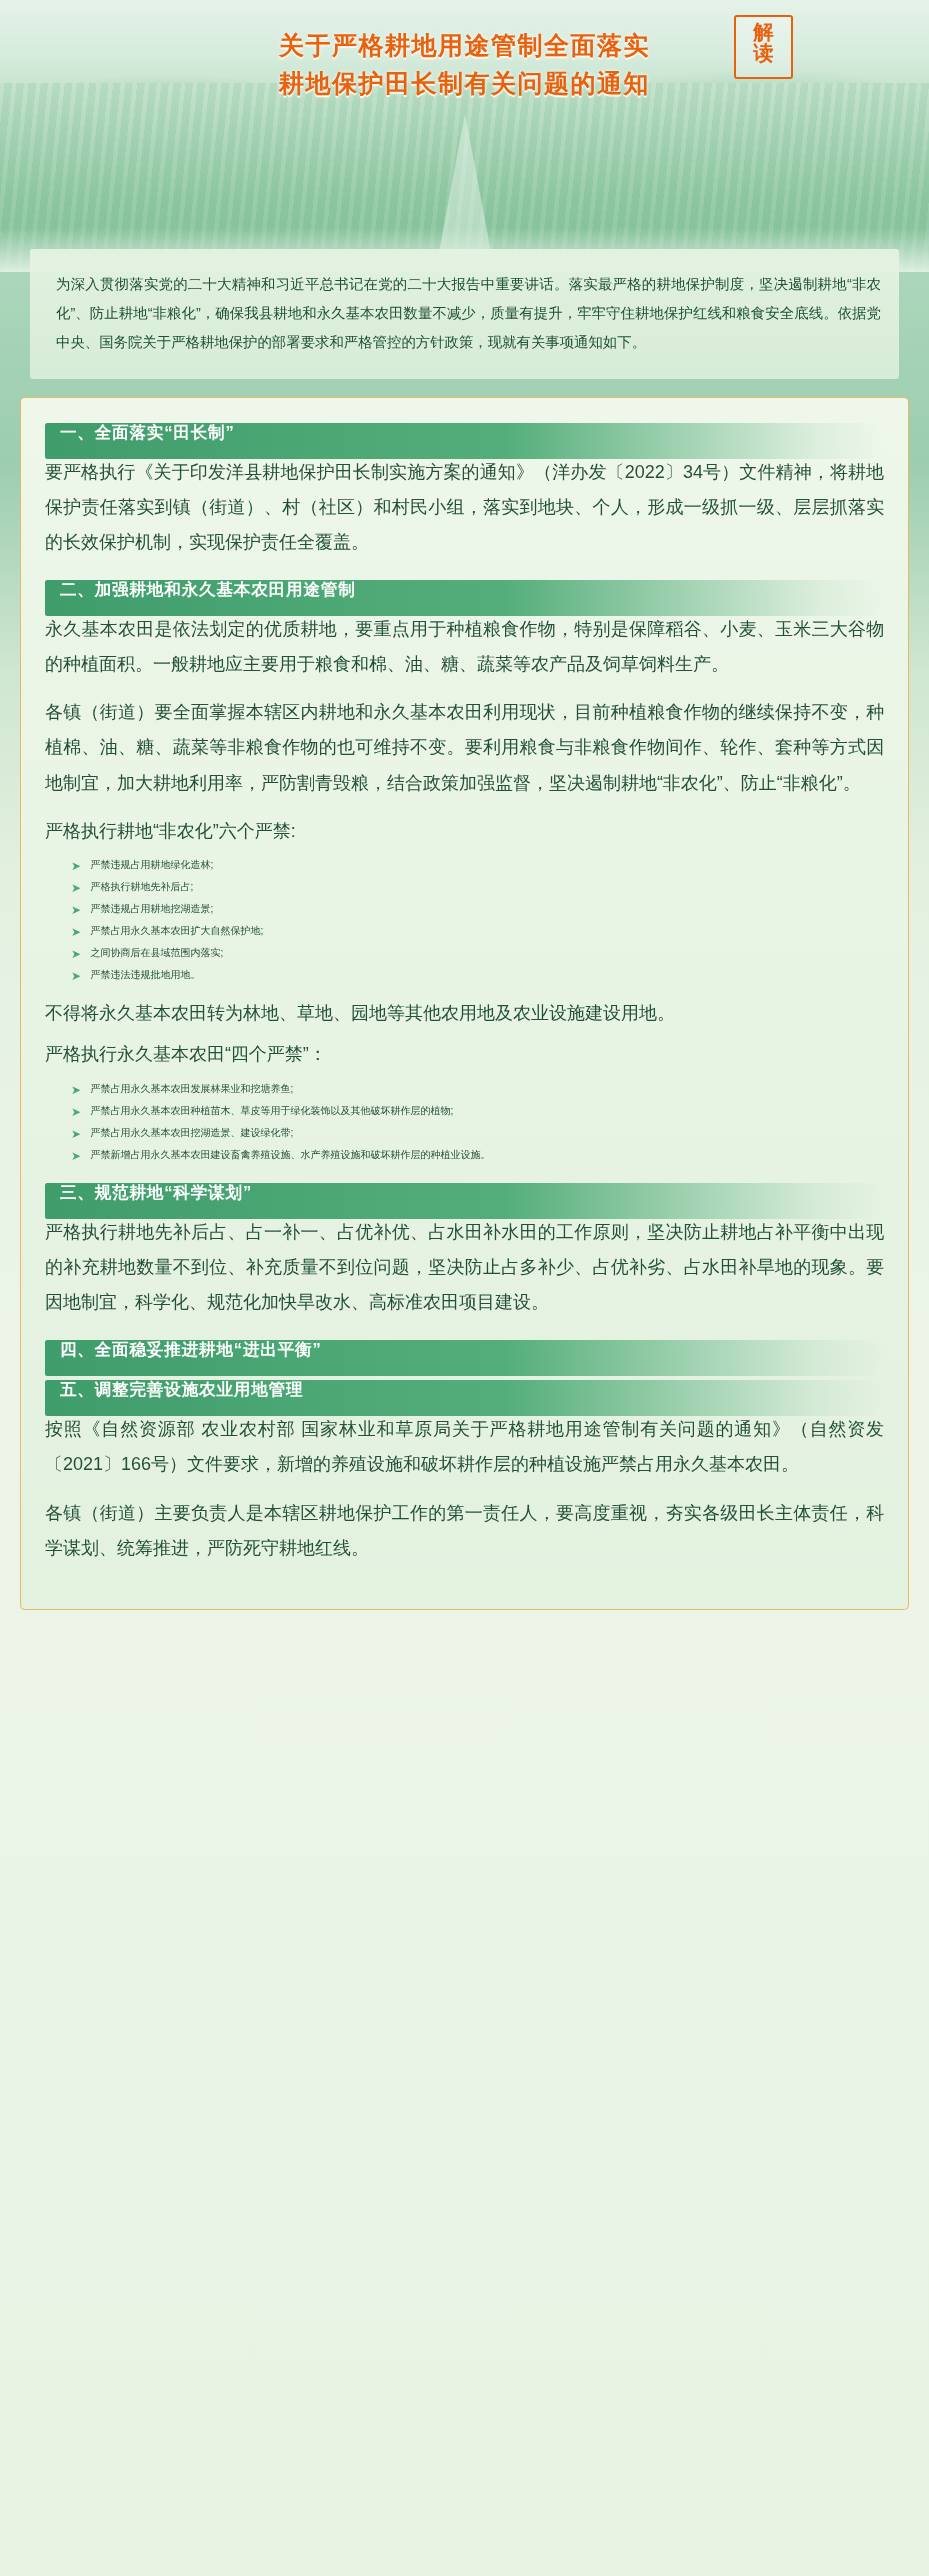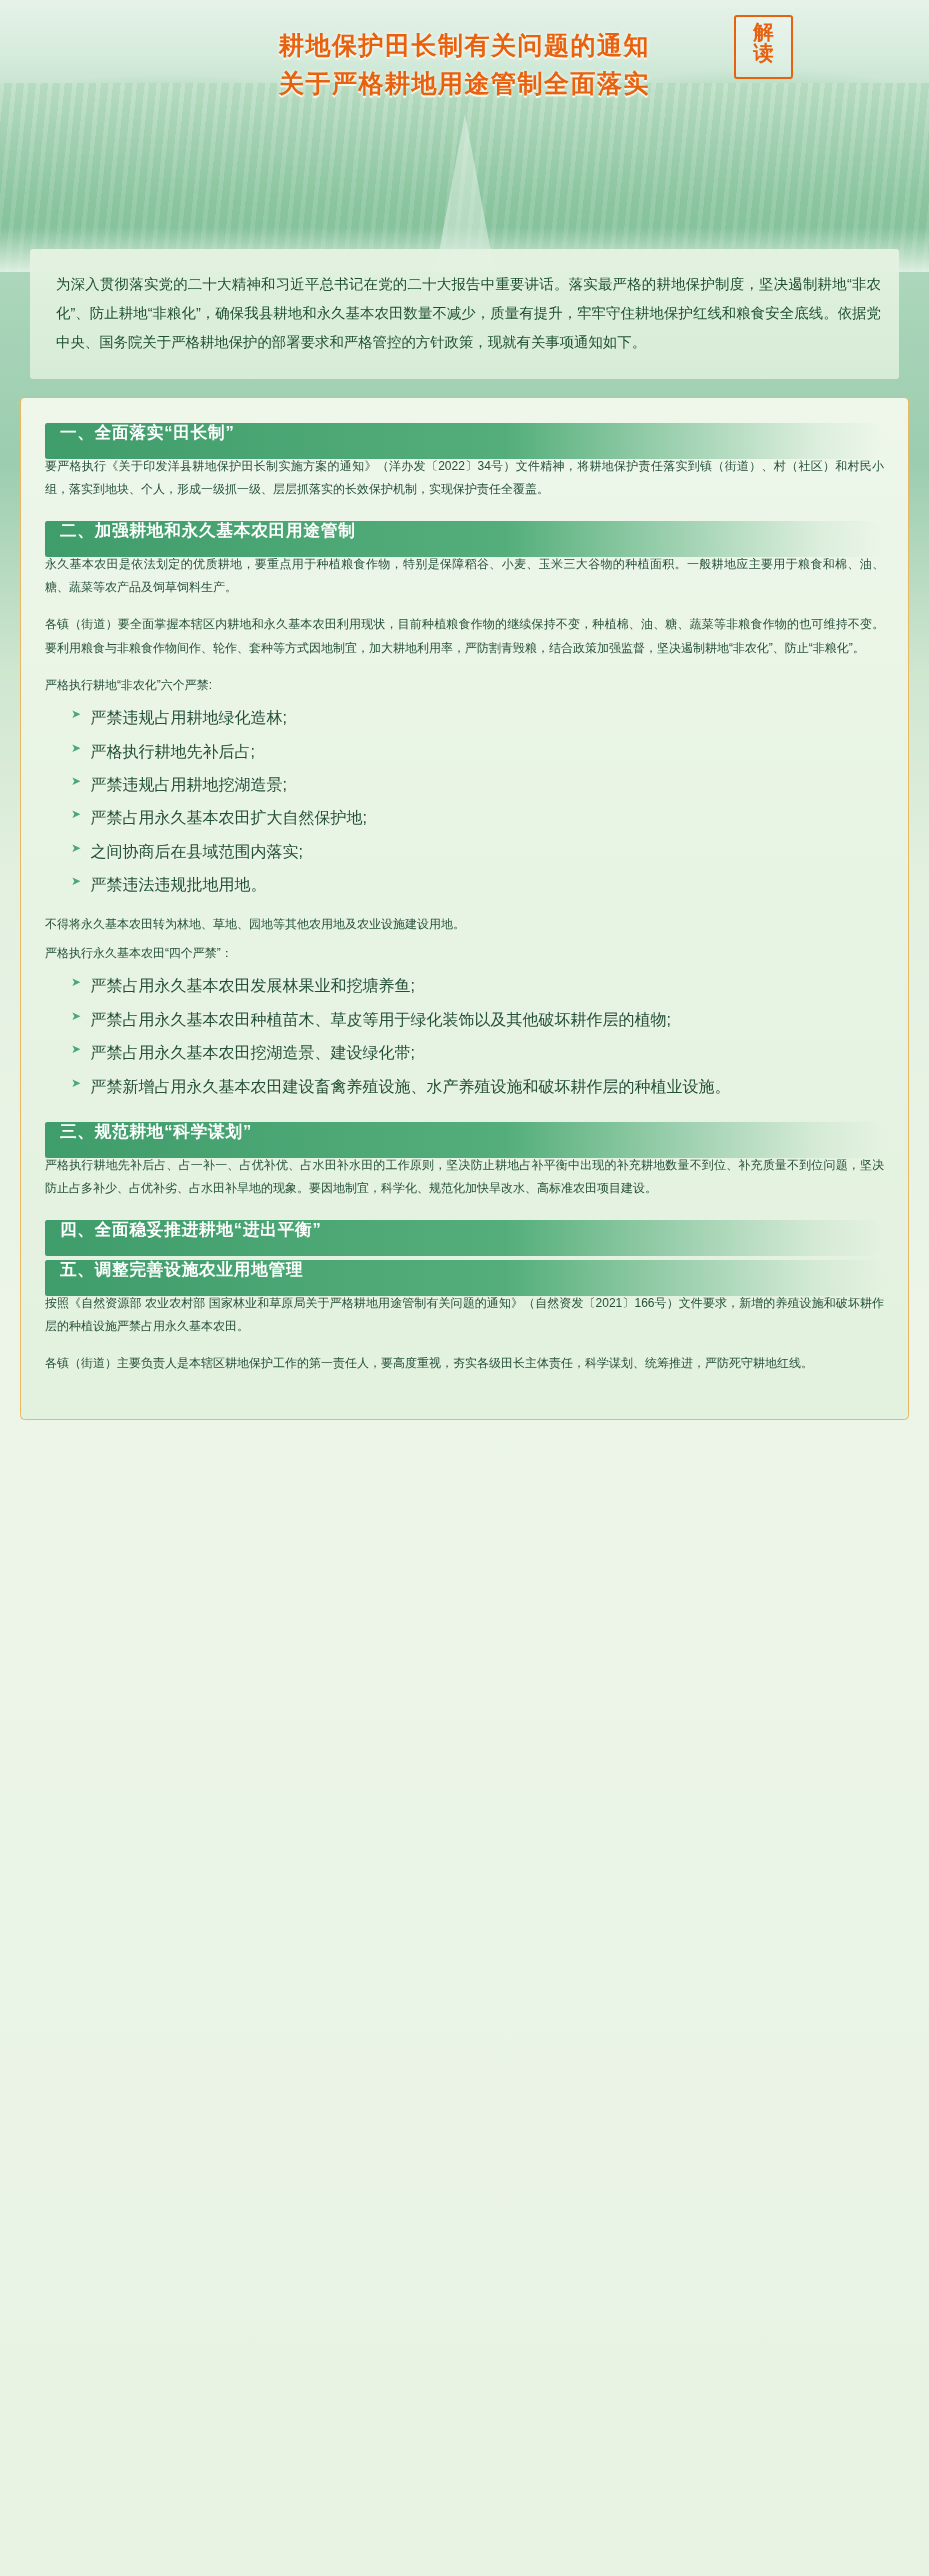--- a/index.html
+++ b/index.html
@@ -140,34 +140,34 @@
     font-size:16.6px;
     font-weight:bold;
     padding-left:15px;
     letter-spacing:0.8px;
     z-index:2;
   }
   .sec-head.first{margin-top:4.5px;}
   p.para{
     margin:0 0 13.6px 0;
     color:#24503a;
-    font-size:12px;
+    font-size:18px;
     line-height:1.95;
     text-align:justify;
   }
   p.para.tight{margin-bottom:6px;}
   ul.arrow{
     list-style:none;
     margin:0 0 12px 0;
     padding:0 0 0 26px;
   }
   ul.arrow li{
     position:relative;
     color:#24503a;
-    font-size:16px;
+    font-size:10px;
     line-height:1.9;
     margin-bottom:3px;
     padding-left:19.7px;
     text-align:justify;
   }
   ul.arrow li:before{
     content:"\27A4";
     position:absolute;left:0;top:0;
     color:#4aa877;
     font-size:12px;
@@ -180,22 +180,22 @@
 
   <div class="banner">
     <div class="sky"></div>
     <div class="hillA"></div>
     <div class="hillB"></div>
     <div class="field"></div>
     <div class="road"></div>
     <div class="strip"></div>
 
     <div class="title-wrap">
+      <div class="title-line">关于严格耕地用途管制全面落实</div>
       <div class="title-line">耕地保护田长制有关问题的通知</div>
-      <div class="title-line">关于严格耕地用途管制全面落实</div>
     </div>
 
     <div class="seal">
       <span>解</span>
       <span>读</span>
     </div>
 
   </div>
 
   <div class="intro">为深入贯彻落实党的二十大精神和习近平总书记在党的二十大报告中重要讲话。落实最严格的耕地保护制度，坚决遏制耕地“非农化”、防止耕地“非粮化”，确保我县耕地和永久基本农田数量不减少，质量有提升，牢牢守住耕地保护红线和粮食安全底线。依据党中央、国务院关于严格耕地保护的部署要求和严格管控的方针政策，现就有关事项通知如下。</div>

